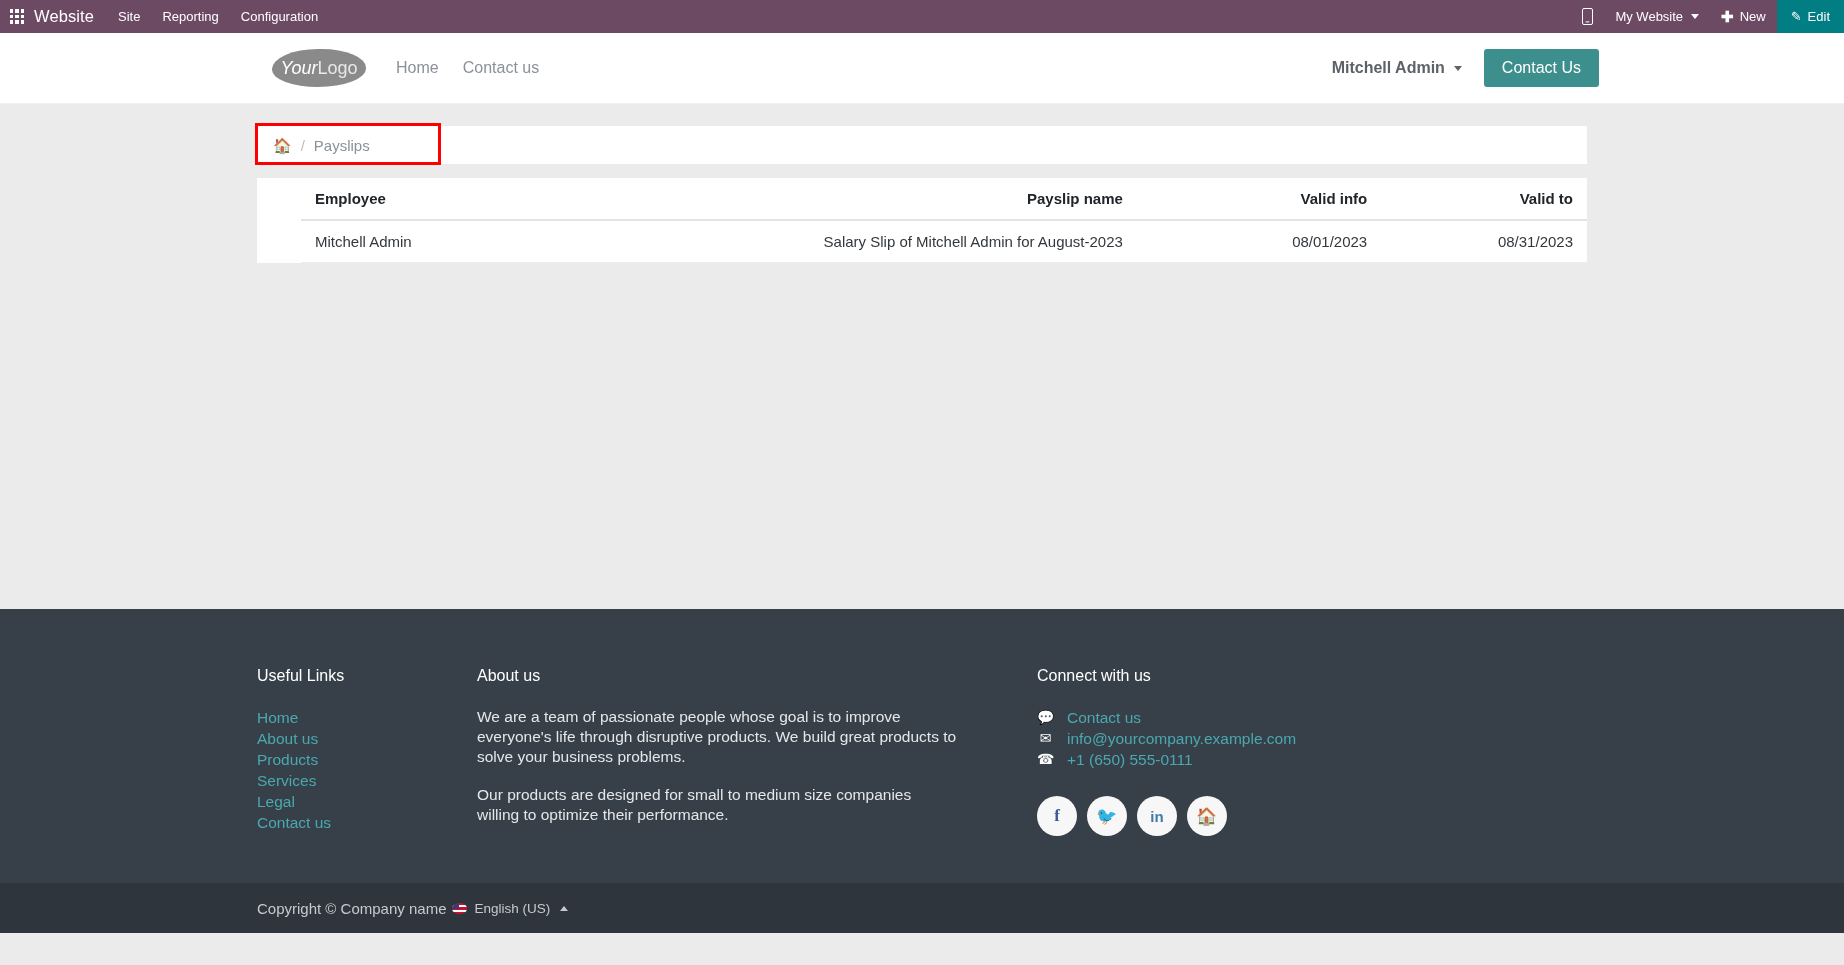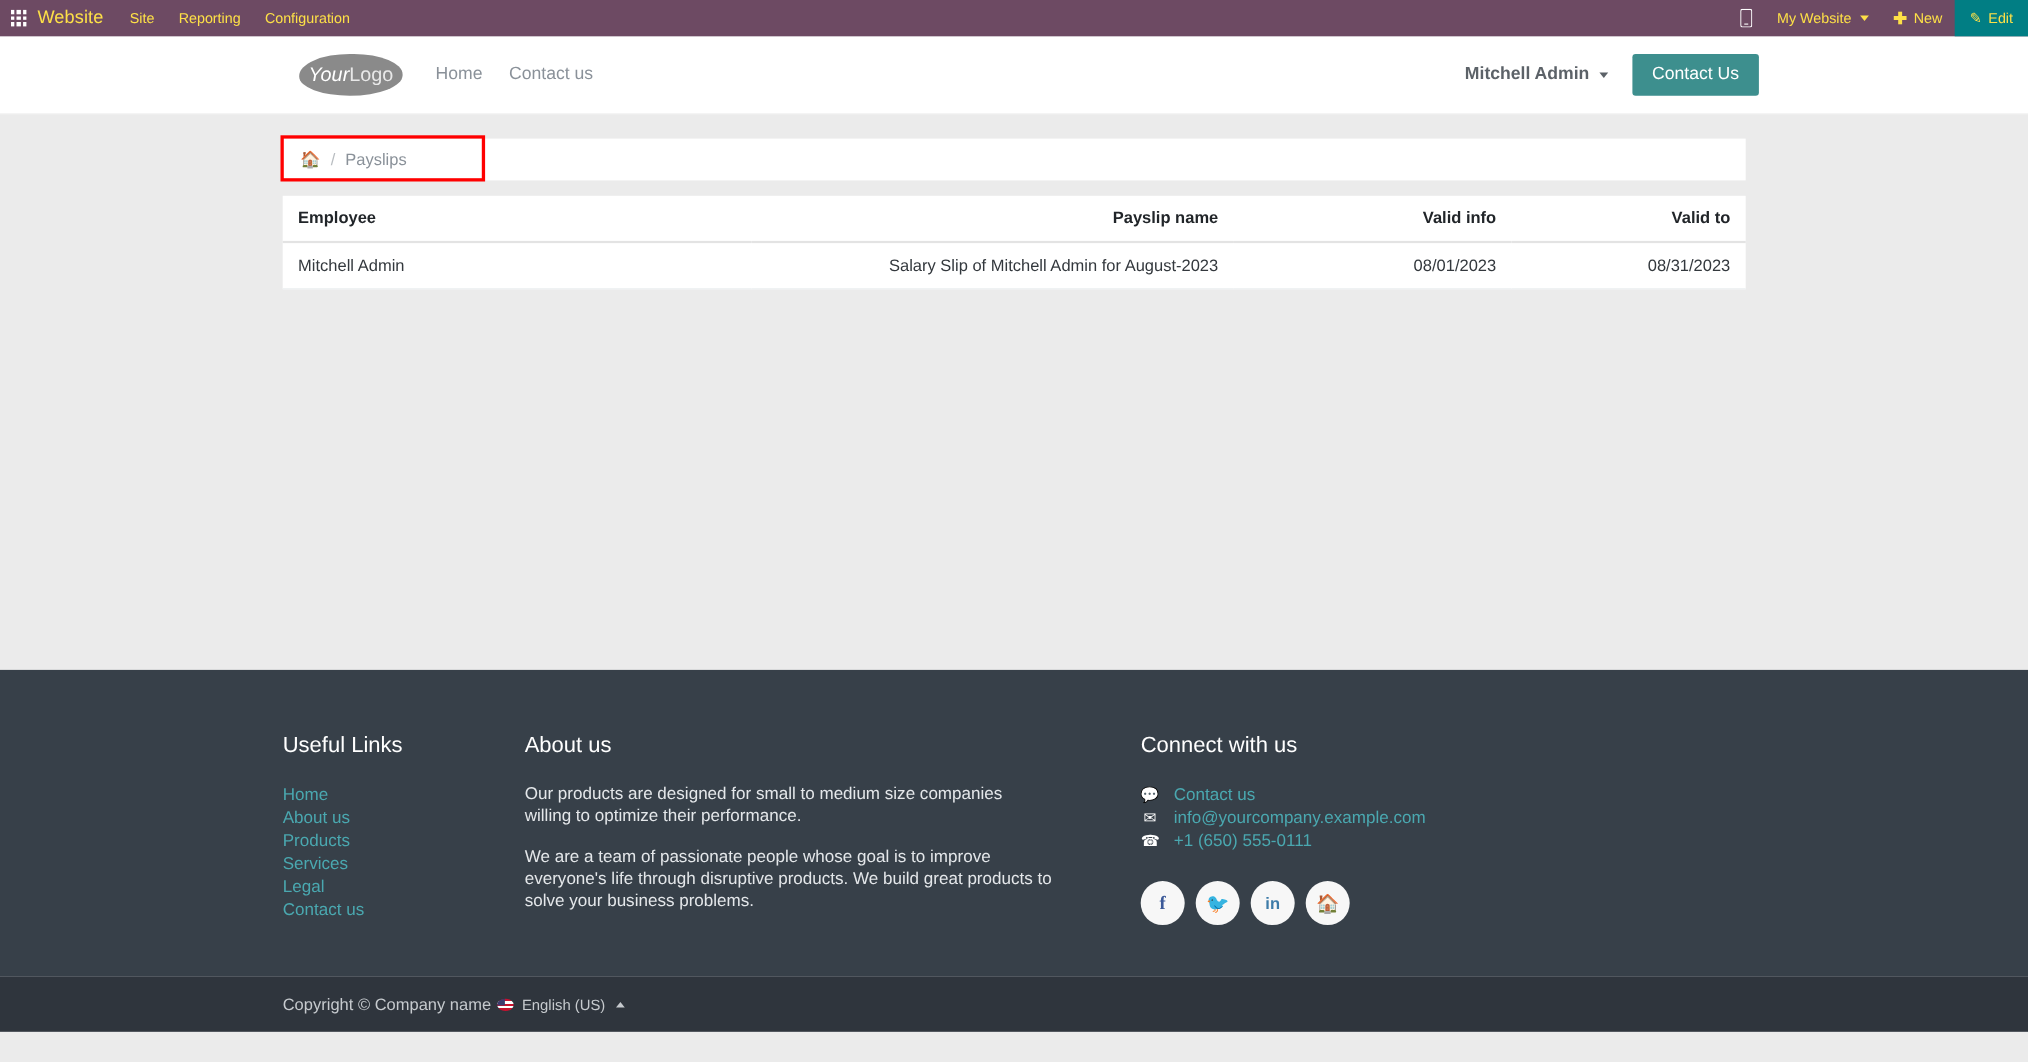--- a/index.html
+++ b/index.html
@@ -11,21 +11,21 @@
     font-family: "Liberation Sans", sans-serif;
     background: #ebebeb;
   }
 
   
   .odoo-topbar {
     height: 33px;
     background: #6d4a63;
     display: flex;
     align-items: center;
-    color: #fde047;
+    color: #ffffff;
     font-size: 13.5px;
     position: relative;
   }
   .apps-grid {
     width: 34px;
     height: 33px;
     display: flex;
     align-items: center;
     justify-content: center;
     cursor: pointer;
@@ -180,20 +180,21 @@
     height: 42px;
     border: 3px solid #ff0000;
     pointer-events: none;
   }
   .home-icon { color: #2e4f54; font-size: 15px; margin-right: 9px; line-height: 1; }
   .bc-sep { color: #b9bdc1; margin-right: 9px; }
 
   .data-card {
     background: #ffffff;
     margin-top: 14px;
+    padding-left: 44px;
   }
   table.payslips {
     width: 100%;
     border-collapse: collapse;
     font-size: 15px;
   }
   table.payslips th {
     padding: 12px 14px;
     color: #212529;
     font-weight: bold;
@@ -218,21 +219,21 @@
   }
   .footer-cols {
     width: 1330px;
     margin: 0 auto;
     display: flex;
   }
   .fcol-links { width: 220px; }
   .fcol-about { width: 560px; }
   .fcol-connect { width: 550px; margin-left: auto; }
   .footer-h {
-    font-size: 20px;
+    font-size: 16px;
     color: #ffffff;
     font-weight: 400;
     margin-bottom: 22px;
   }
   .footer-links a {
     display: block;
     color: #4aa8b0;
     text-decoration: none;
     font-size: 15.5px;
     line-height: 21px;
@@ -424,22 +425,22 @@
         <a>About us</a>
         <a>Products</a>
         <a>Services</a>
         <a>Legal</a>
         <a>Contact us</a>
       </div>
     </div>
 
     <div class="fcol-about">
       <div class="footer-h">About us</div>
+      <p class="about-p">We are a team of passionate people whose goal is to improve everyone's life through disruptive products. We build great products to solve your business problems.</p>
       <p class="about-p">Our products are designed for small to medium size companies willing to optimize their performance.</p>
-      <p class="about-p">We are a team of passionate people whose goal is to improve everyone's life through disruptive products. We build great products to solve your business problems.</p>
     </div>
 
     <div class="fcol-connect">
       <div class="footer-h">Connect with us</div>
 
       <div class="contact-line">
         <span class="ci">💬</span>
         <a>Contact us</a>
       </div>
       <div class="contact-line">

